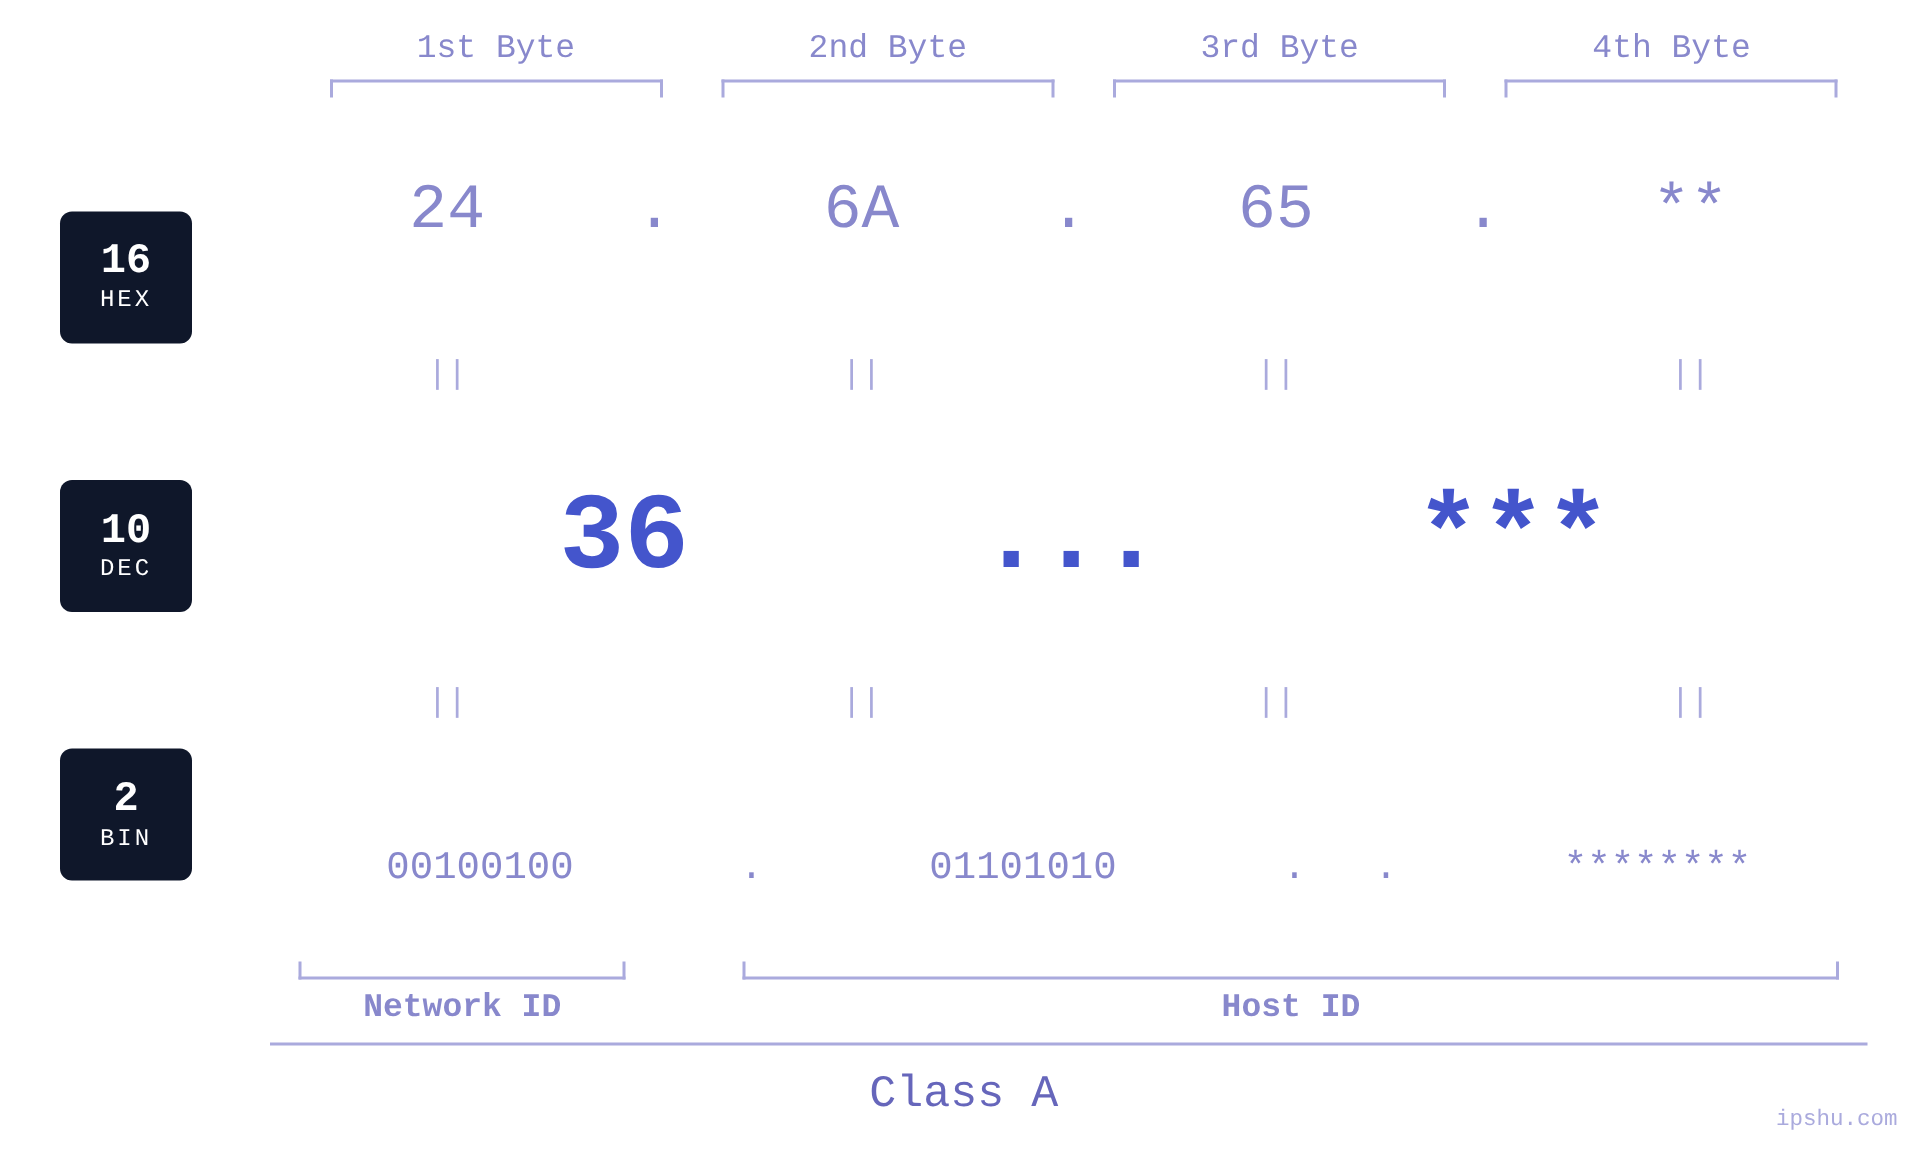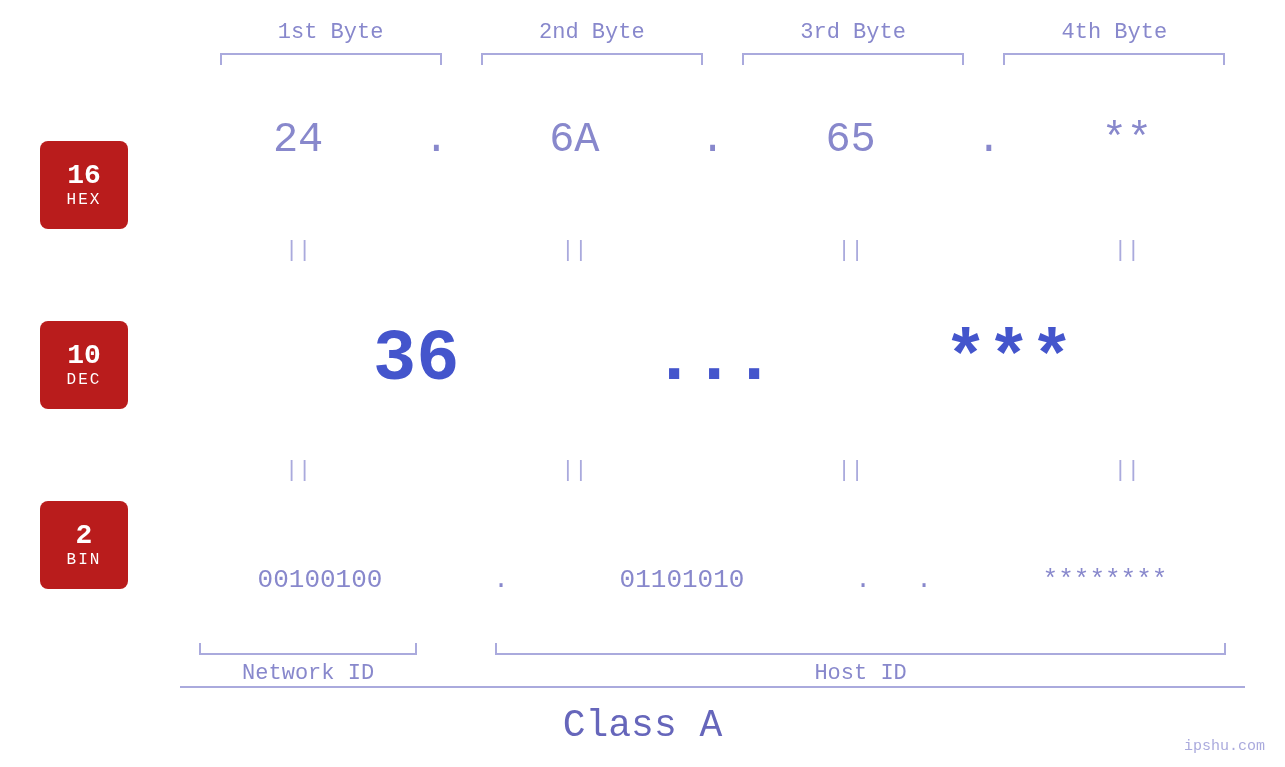--- a/index.html
+++ b/index.html
@@ -81,21 +81,21 @@
       flex-direction: column;
       justify-content: space-around;
       align-items: flex-start;
       padding-right: 20px;
       padding-top: 10px;
     }
 
     .badge {
       width: 88px;
       height: 88px;
-      background-color: #b91c1c;
+      background-color: #0f172a;
       border-radius: 8px;
       display: flex;
       flex-direction: column;
       align-items: center;
       justify-content: center;
       color: white;
     }
 
     .badge-number {
       font-size: 28px;
@@ -195,21 +195,22 @@
       display: flex;
       width: 100%;
       padding-left: 140px;
       margin-bottom: 6px;
     }
 
     .labels-row {
       display: flex;
       width: 100%;
       padding-left: 140px;
-      margin-bottom: 0;
+      margin-bottom: 11px;
+      font-weight: bold;
     }
 
     .network-id-label {
       flex: 1;
       text-align: center;
       color: #8888cc;
       font-size: 22px;
       font-family: 'Courier New', Courier, monospace;
     }
 
@@ -231,21 +232,21 @@
     .full-line-inner {
       border-bottom: 2px solid #aaaadd;
       width: 100%;
     }
 
     
     .class-row {
       width: 100%;
       text-align: center;
       color: #6666bb;
-      font-size: 38px;
+      font-size: 30px;
       font-family: 'Courier New', Courier, monospace;
       padding-top: 6px;
     }
 
     
     .watermark {
       position: absolute;
       bottom: 12px;
       right: 20px;
       color: #aaaadd;

